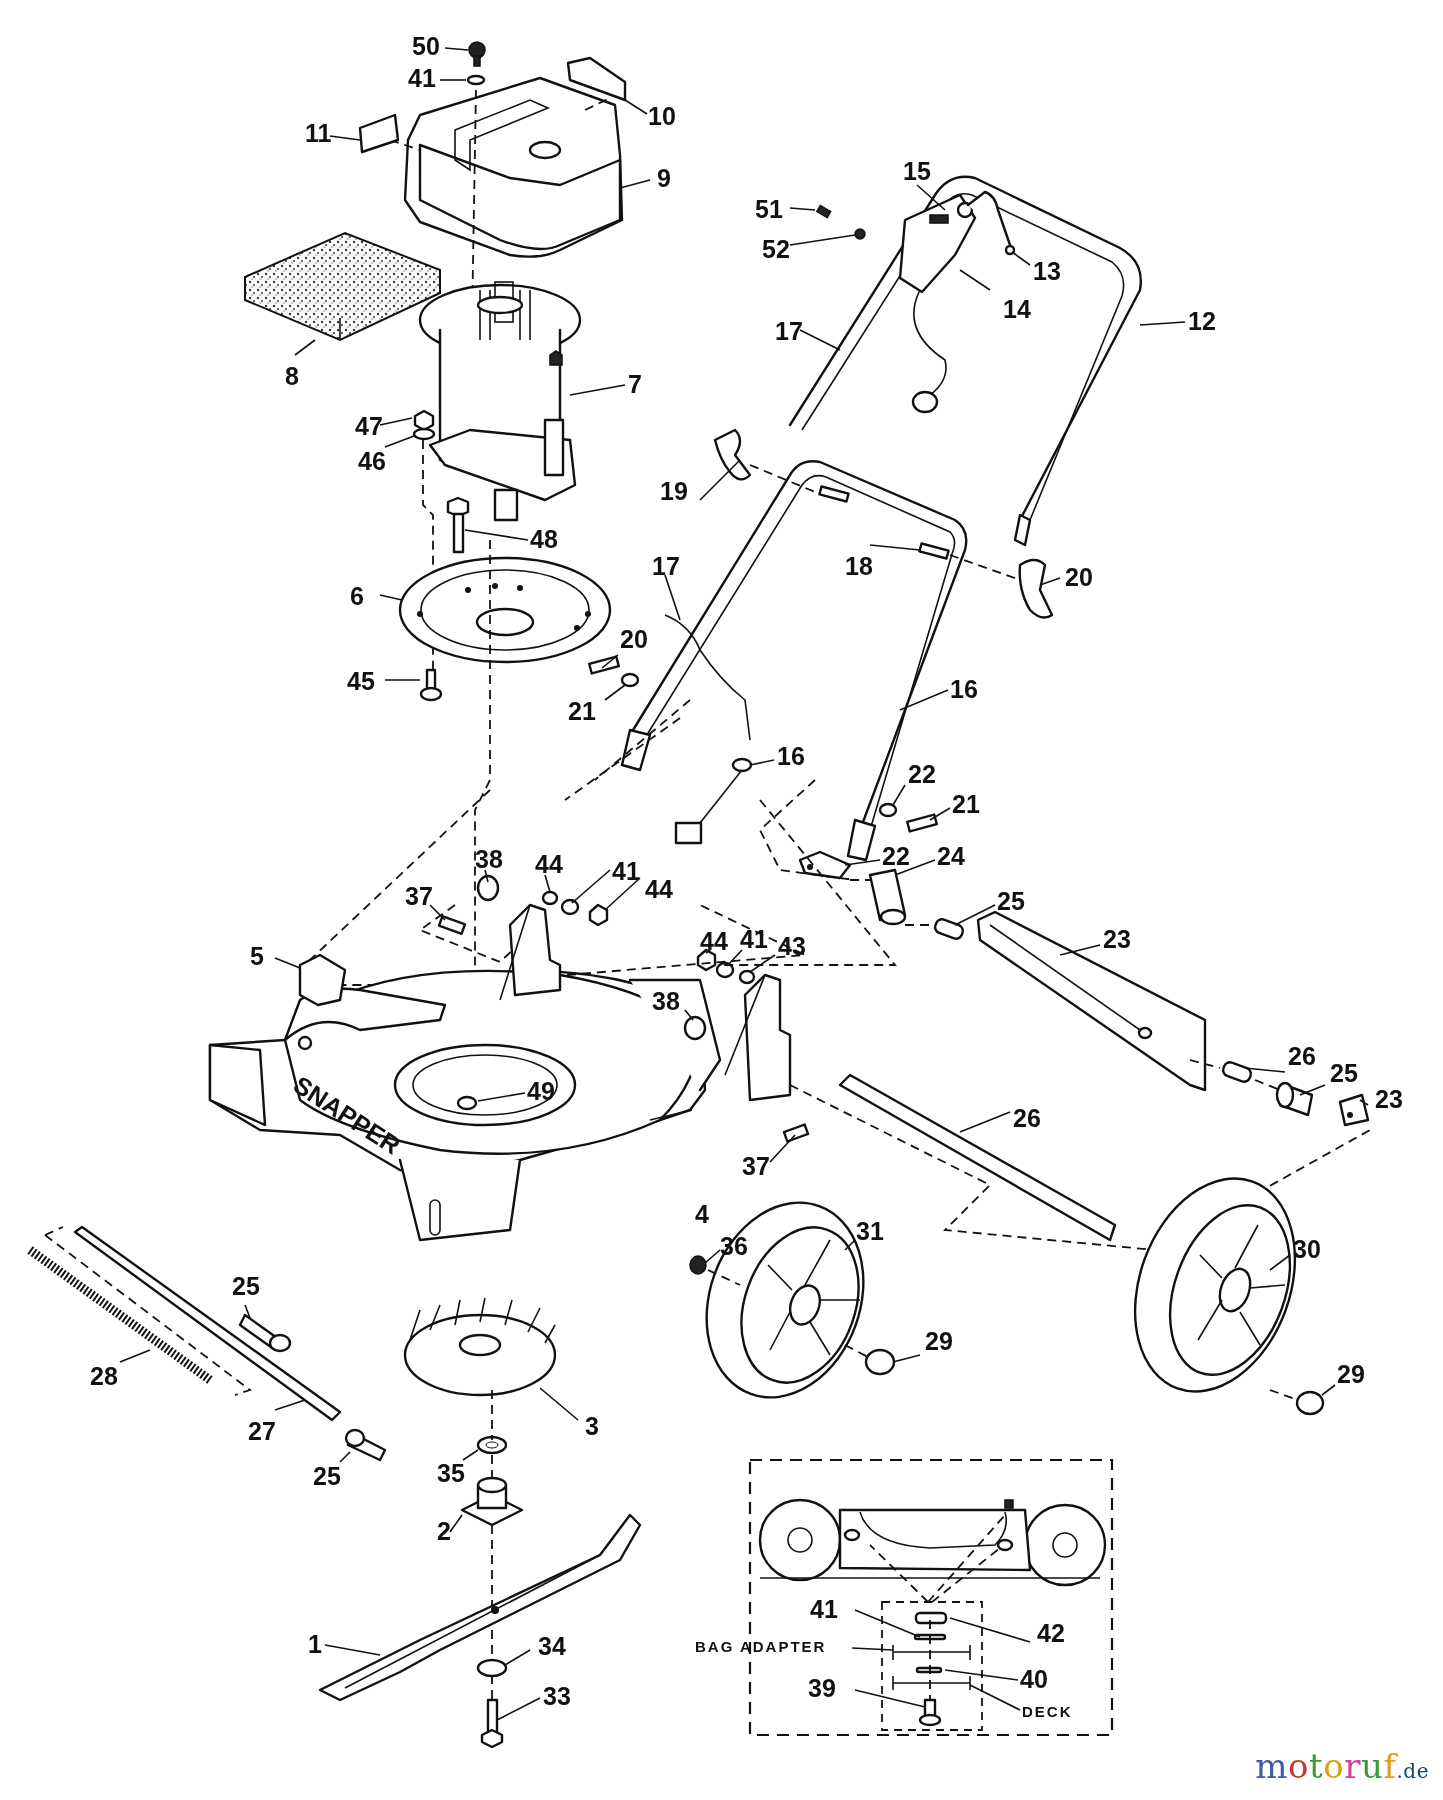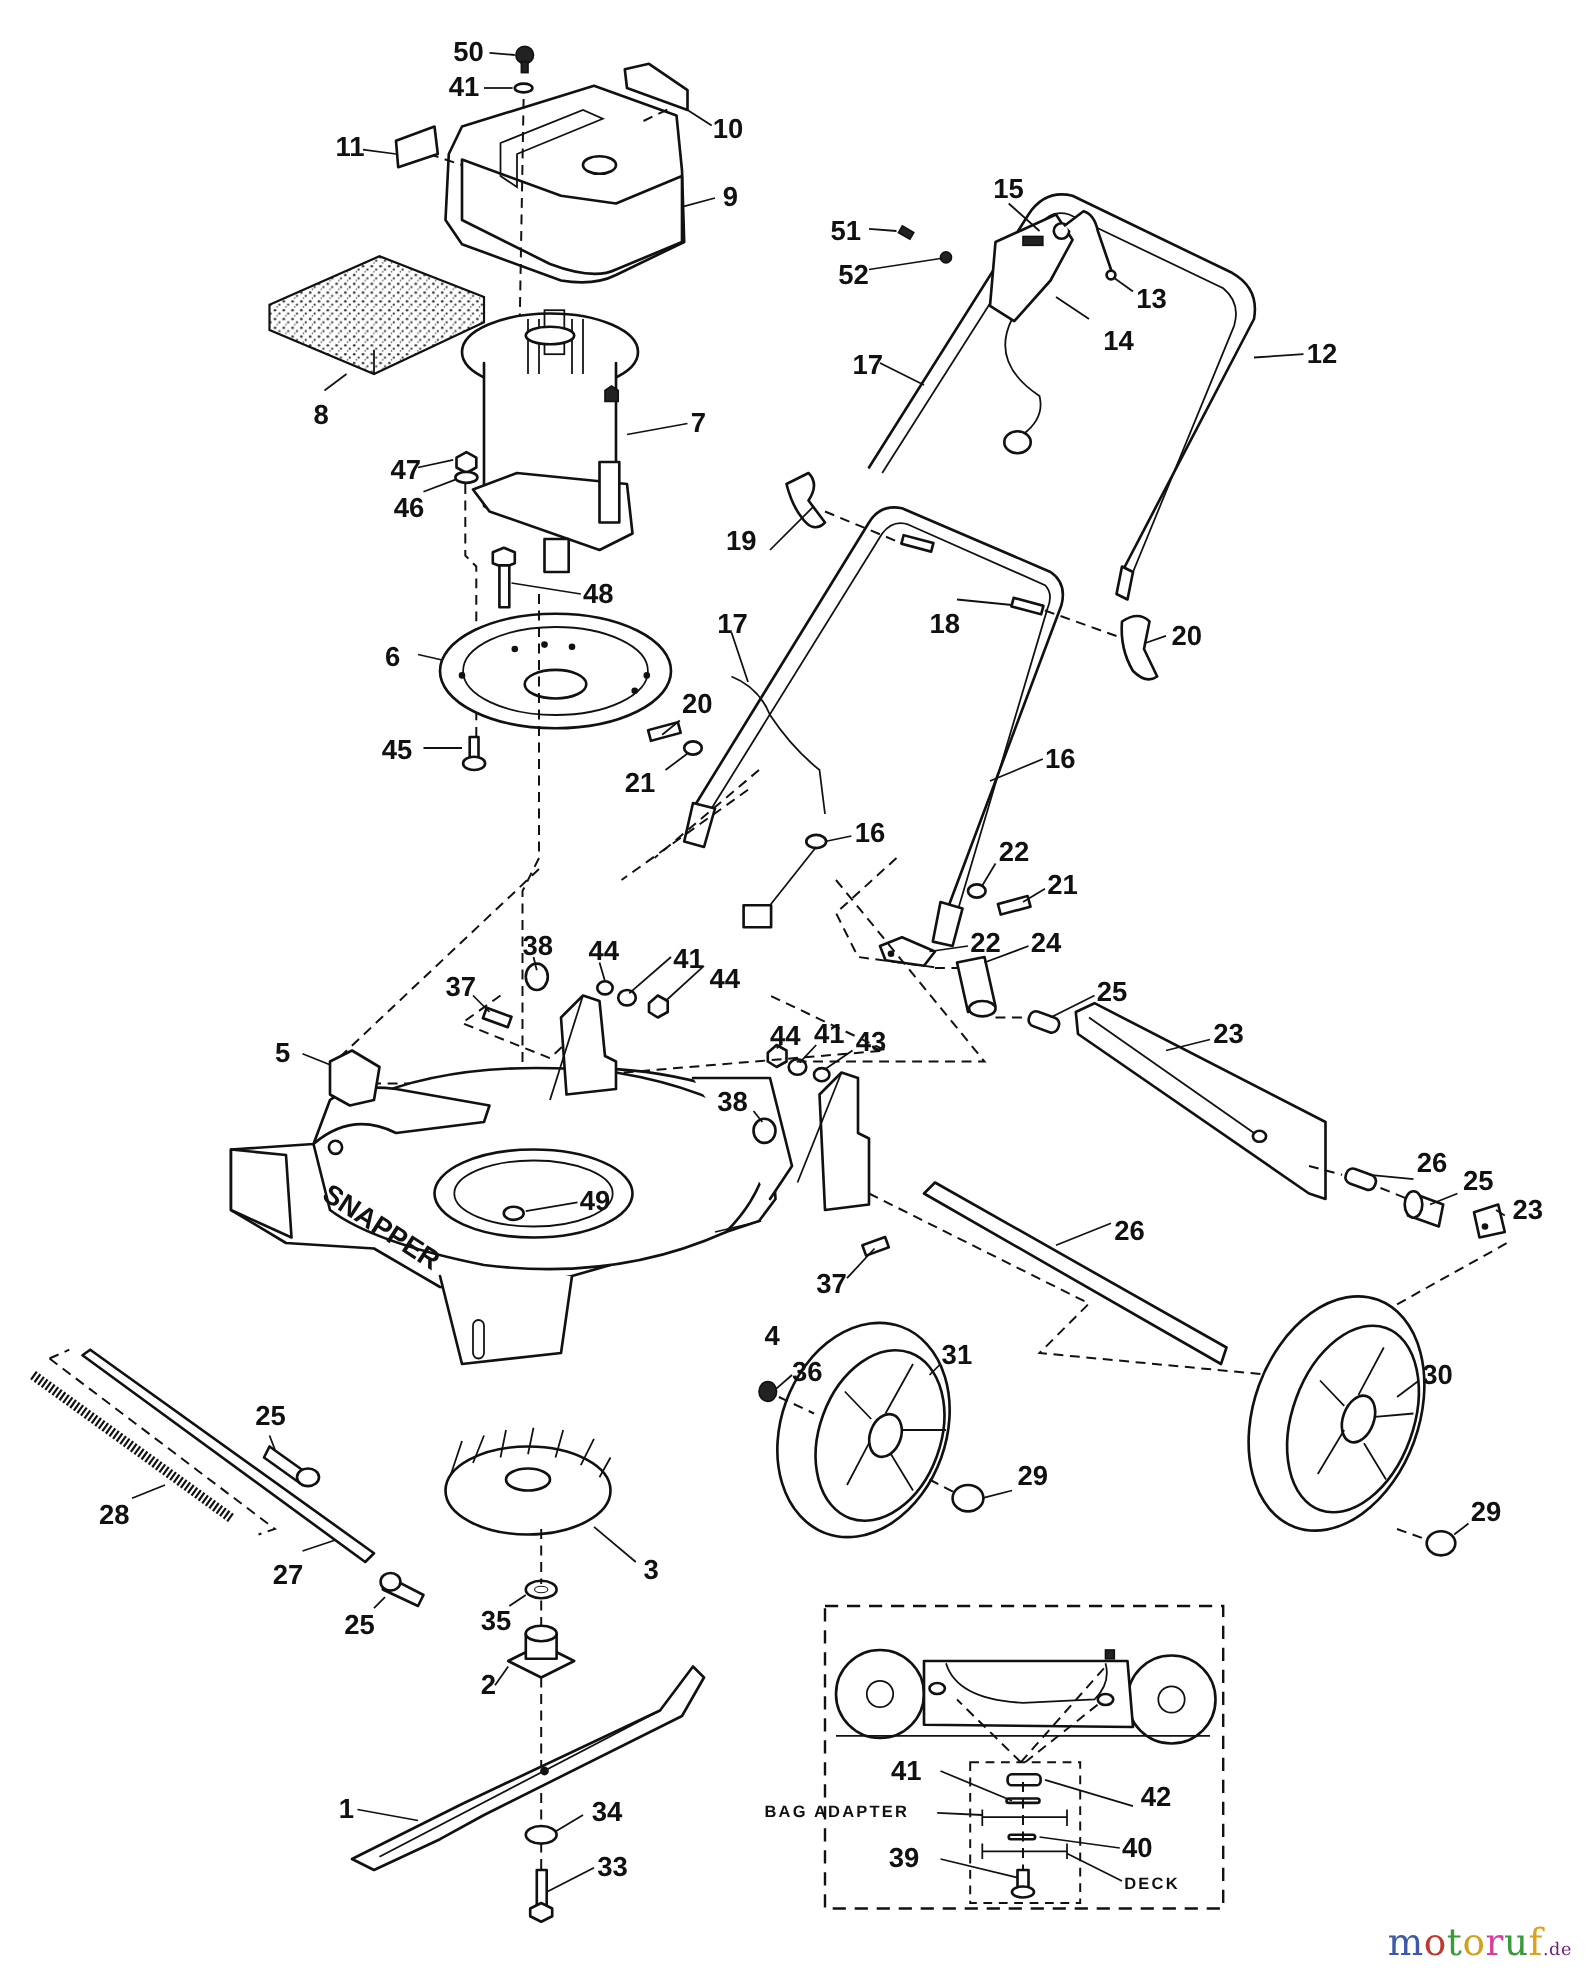--- a/index.html
+++ b/index.html
@@ -9,21 +9,21 @@
   .lbl { font-family:"Liberation Sans", sans-serif; font-weight:bold; font-size:25px; fill:#111; }
   .lbl-sm { font-family:"Liberation Sans", sans-serif; font-weight:bold; font-size:15px; fill:#111; letter-spacing:2px; }
   .part { fill:#fff; stroke:#111; stroke-width:2.4; stroke-linejoin:round; stroke-linecap:round; }
   .thin { fill:none; stroke:#111; stroke-width:1.6; }
   .lead { fill:none; stroke:#111; stroke-width:1.6; }
   .dash { fill:none; stroke:#111; stroke-width:1.8; stroke-dasharray:9 6; }
   .dark { fill:#222; stroke:#111; stroke-width:1.5; }
   .hatch { fill:url(#speckle); stroke:#111; stroke-width:2; }
   #watermark { position:absolute; right:14px; bottom:14px; font-family:"DejaVu Serif", serif;
                font-size:34px; letter-spacing:0.5px; }
-  #watermark .suf { font-size:16px; color:#701a75; }
+  #watermark .suf { font-size:20px; color:#0c4a6e; }
 </style>
 </head>
 <body>
 
 <svg id="diagram" viewBox="0 0 1443 1800" xmlns="http://www.w3.org/2000/svg">
   <defs>
     <pattern id="speckle" width="8" height="8" patternUnits="userSpaceOnUse">
       <rect width="8" height="8" fill="#fff"></rect>
       <circle cx="2" cy="2" r="1.2" fill="#333"></circle>
       <circle cx="6" cy="5" r="1" fill="#333"></circle>

